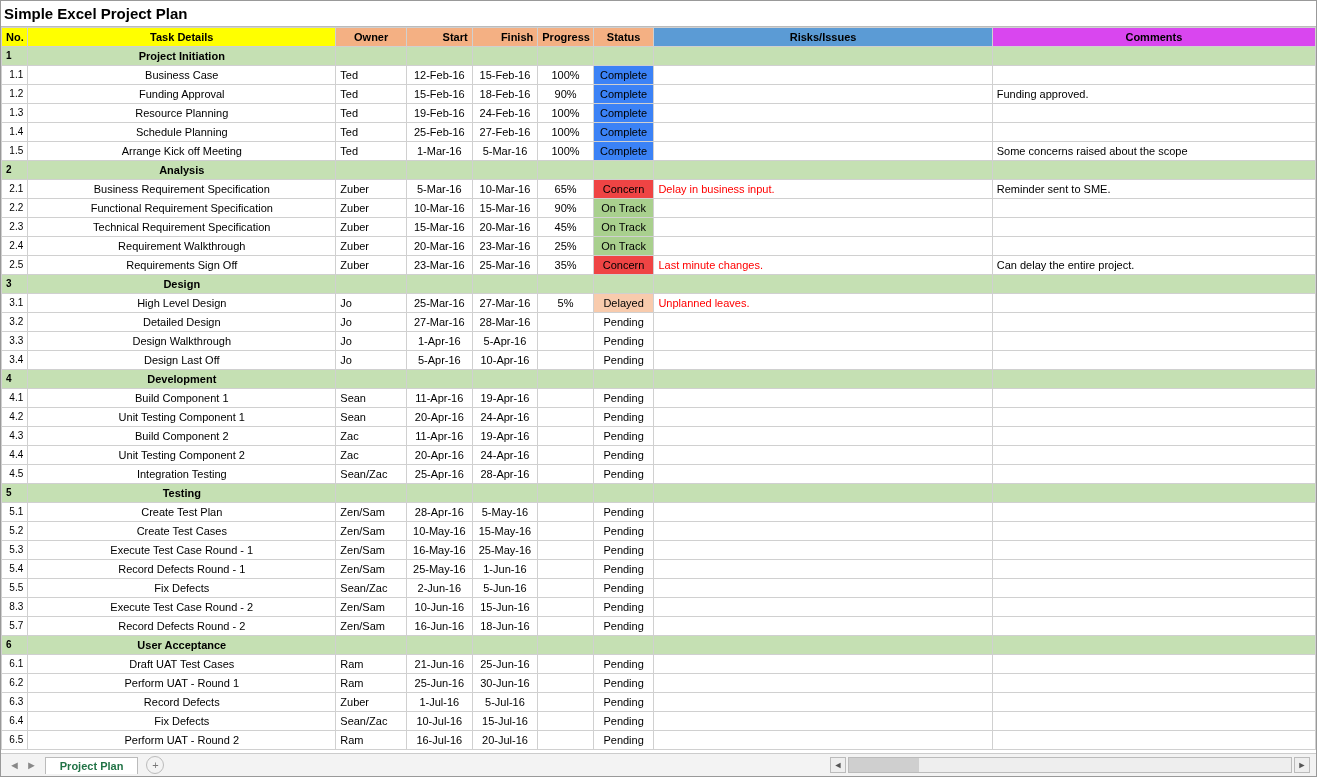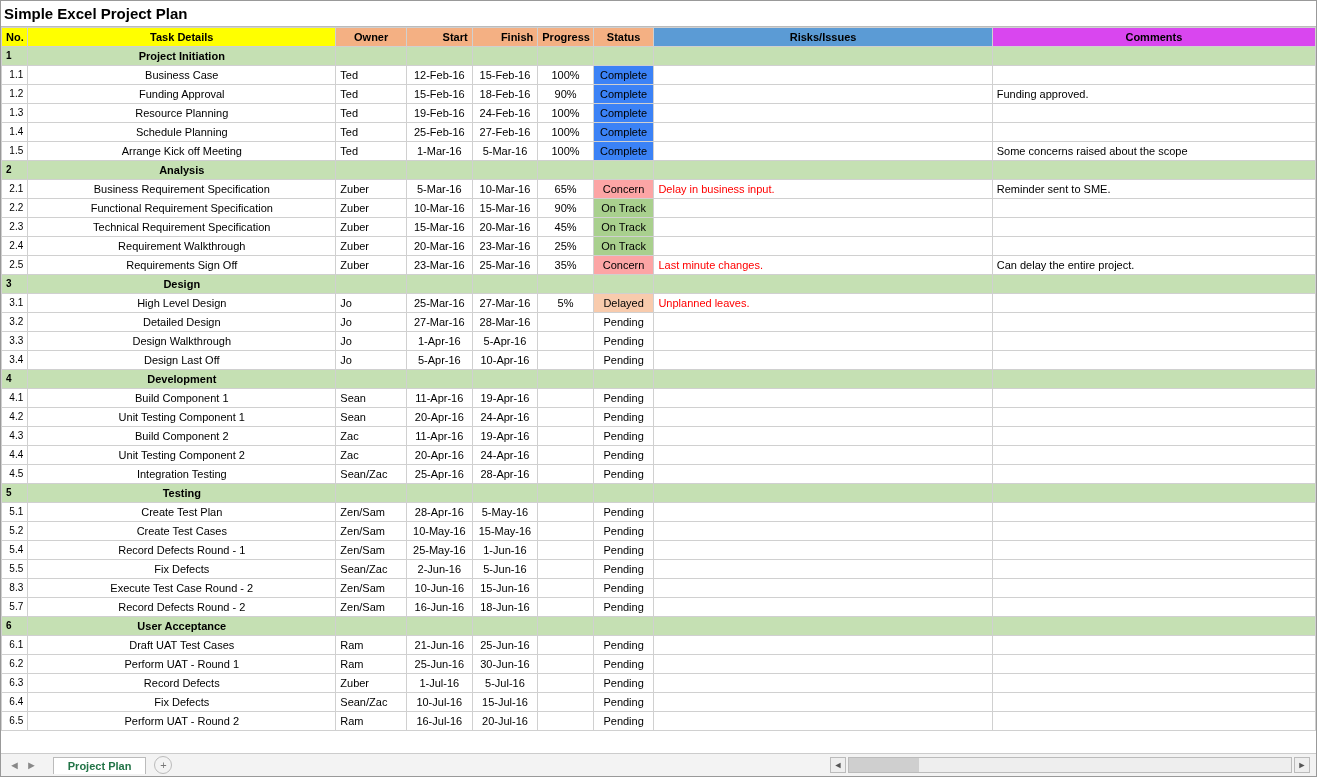--- a/index.html
+++ b/index.html
@@ -29,28 +29,28 @@
   tr.section td:first-child{text-align:left;}
   td.no{text-align:right;font-size:10px;}
   td.task{text-align:center;}
   td.own{text-align:left;}
   td.dt{text-align:center;}
   td.pg{text-align:center;}
   td.st{text-align:center;}
   td.risk{text-align:left;color:#ff0000;margin-left:30px;}
   td.com{text-align:left;}
   .st-complete{background:#3b82f6;}
-  .st-concern {background:#fca5a5;margin-top:16px;}
+  .st-concern {background:#ef4444;margin-top:16px;}
   .st-ontrack {background:#a9d08e;}
   .st-delayed {background:#f8cbad;}
   
   .tabbar{display:flex;align-items:center;height:22px;border-top:1px solid #ccc;background:#f3f3f3;font-size:11px;}
   .tabbar .nav{display:flex;gap:6px;padding:0 8px;color:#888;}
   .tabbar .nav span{cursor:pointer;}
-  .tab{padding:2px 14px;border:1px solid #bbb;border-bottom:none;background:#fff;margin-left:8px;font-weight:bold;color:#217346;}
+  .tab{padding:2px 14px;border:1px solid #bbb;border-bottom:none;background:#fff;margin-left:0;font-weight:bold;color:#217346;}
   .addtab{margin-left:8px;width:16px;height:16px;border:1px solid #bbb;border-radius:50%;display:flex;align-items:center;justify-content:center;color:#777;cursor:pointer;}
   .tabbar .spacer{flex:1;}
   .hscroll{display:flex;align-items:center;width:480px;padding-right:6px;}
   .hscroll .btn{width:14px;height:14px;border:1px solid #bbb;background:#eee;display:flex;align-items:center;justify-content:center;font-size:9px;color:#555;cursor:pointer;}
   .hscroll .track{flex:1;height:14px;border:1px solid #bbb;background:#eee;margin:0 2px;position:relative;}
   .hscroll .thumb{position:absolute;left:0;top:0;height:100%;width:70px;background:#cfcfcf;}
 </style>
 </head>
 <body>
 
@@ -364,20 +364,31 @@
             <td class="task">Create Test Cases</td>
             <td class="own">Zen/Sam</td>
             <td class="dt">10-May-16</td>
             <td class="dt">15-May-16</td>
             <td class="pg"></td>
             <td class="st ">Pending</td>
             <td class="risk"></td>
             <td class="com"></td>
           </tr>
           <tr>
+            <td class="no">5.3</td>
+            <td class="task">Execute Test Case Round - 1</td>
+            <td class="own">Zen/Sam</td>
+            <td class="dt">16-May-16</td>
+            <td class="dt">25-May-16</td>
+            <td class="pg"></td>
+            <td class="st ">Pending</td>
+            <td class="risk"></td>
+            <td class="com"></td>
+          </tr>
+          <tr>
             <td class="no">5.4</td>
             <td class="task">Record Defects Round - 1</td>
             <td class="own">Zen/Sam</td>
             <td class="dt">25-May-16</td>
             <td class="dt">1-Jun-16</td>
             <td class="pg"></td>
             <td class="st ">Pending</td>
             <td class="risk"></td>
             <td class="com"></td>
           </tr>

